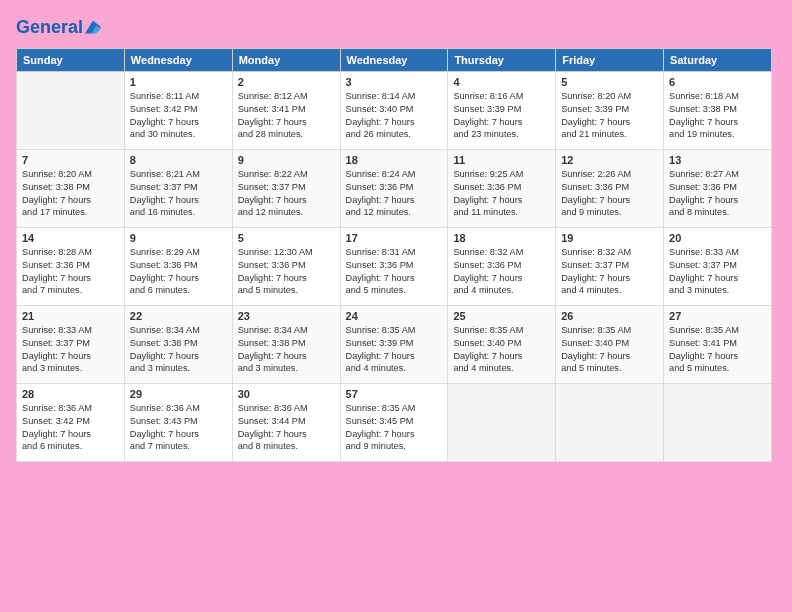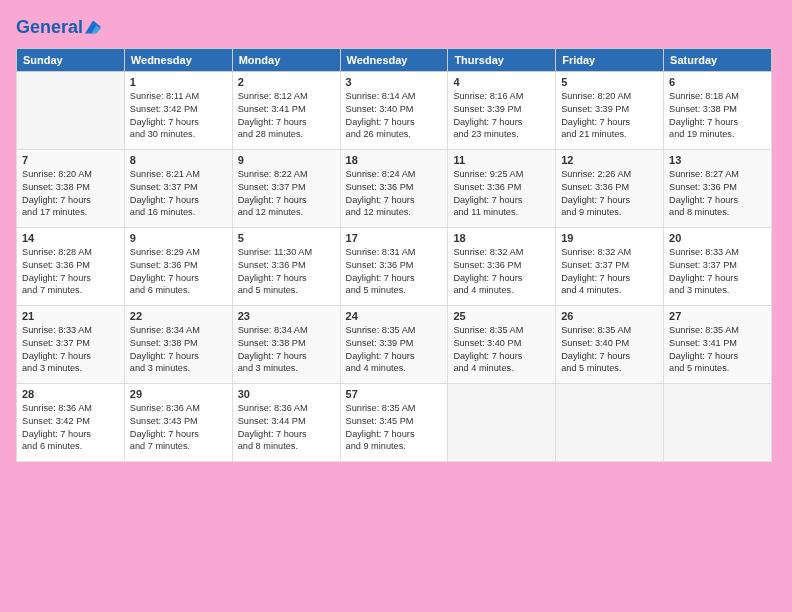--- a/index.html
+++ b/index.html
@@ -238,21 +238,21 @@
           </td>
           <td>
             <span class="day-num">9</span>
             <div class="cell-text">Sunrise: 8:29 AM</div>
             <div class="cell-text">Sunset: 3:36 PM</div>
             <div class="cell-text">Daylight: 7 hours</div>
             <div class="cell-text">and 6 minutes.</div>
           </td>
           <td>
             <span class="day-num">5</span>
-            <div class="cell-text">Sunrise: 11:30 AM</div>
+            <div class="cell-text">Sunrise: 12:30 AM</div>
             <div class="cell-text">Sunset: 3:36 PM</div>
             <div class="cell-text">Daylight: 7 hours</div>
             <div class="cell-text">and 5 minutes.</div>
           </td>
           <td>
             <span class="day-num">17</span>
             <div class="cell-text">Sunrise: 8:31 AM</div>
             <div class="cell-text">Sunset: 3:36 PM</div>
             <div class="cell-text">Daylight: 7 hours</div>
             <div class="cell-text">and 5 minutes.</div>

